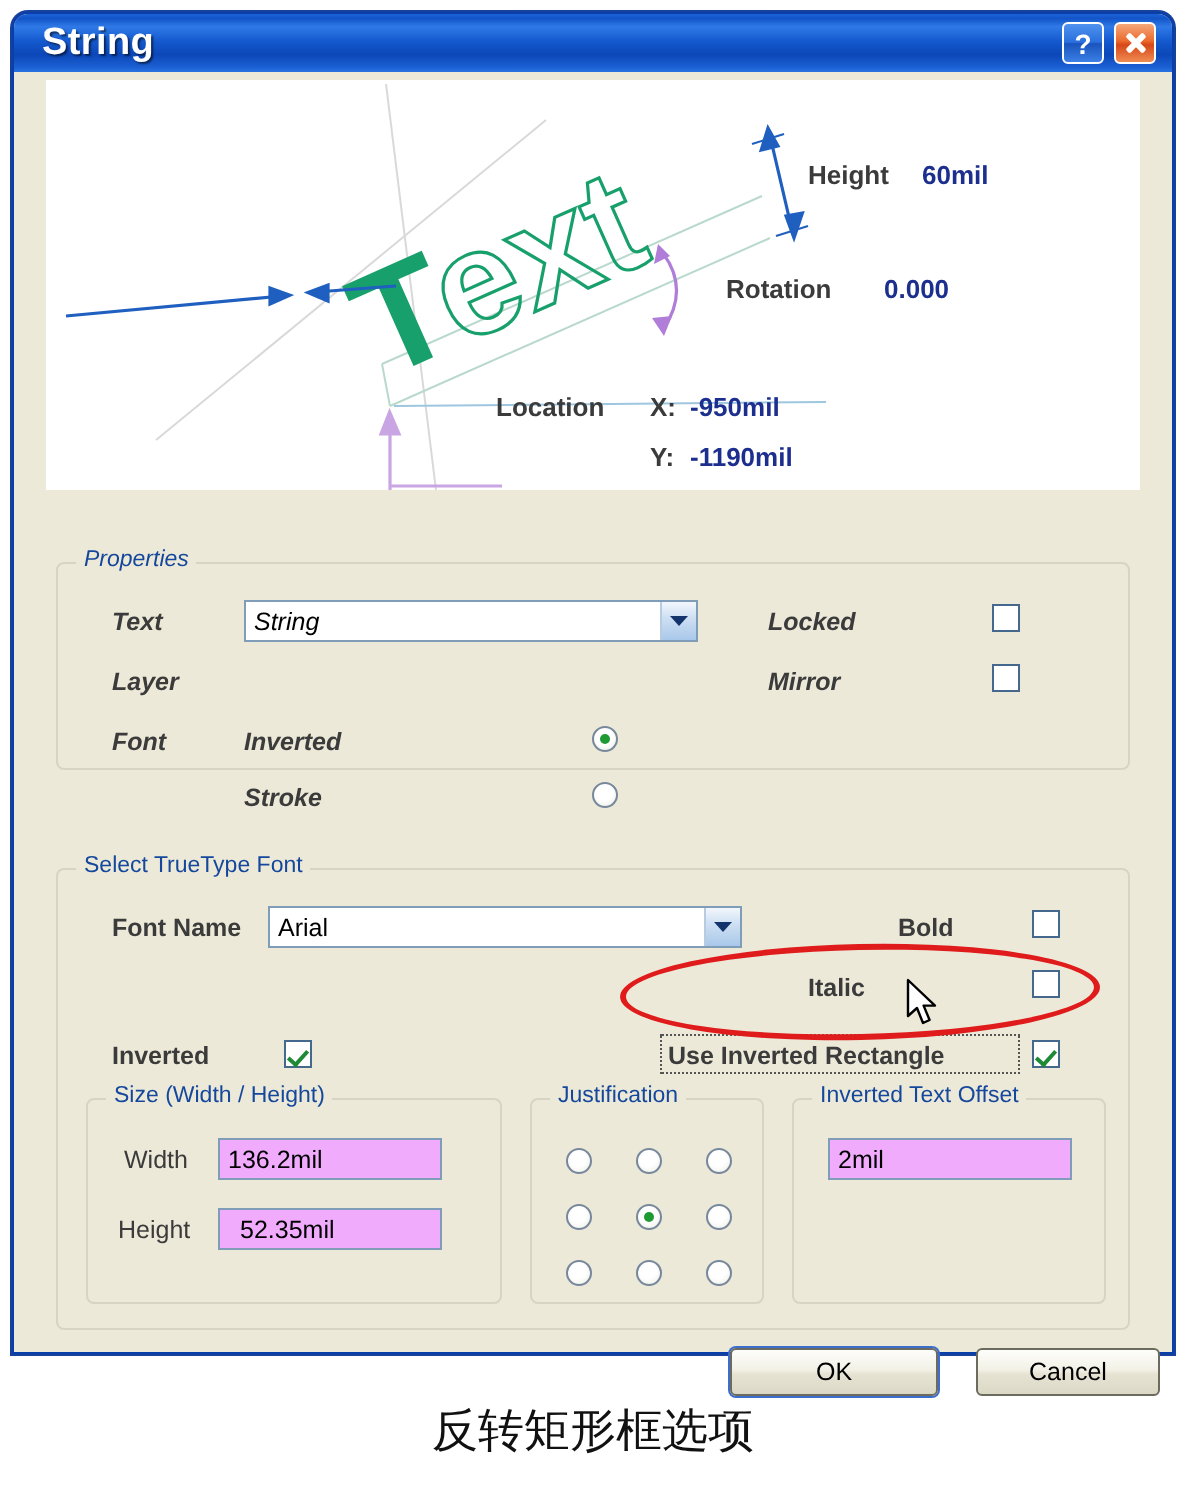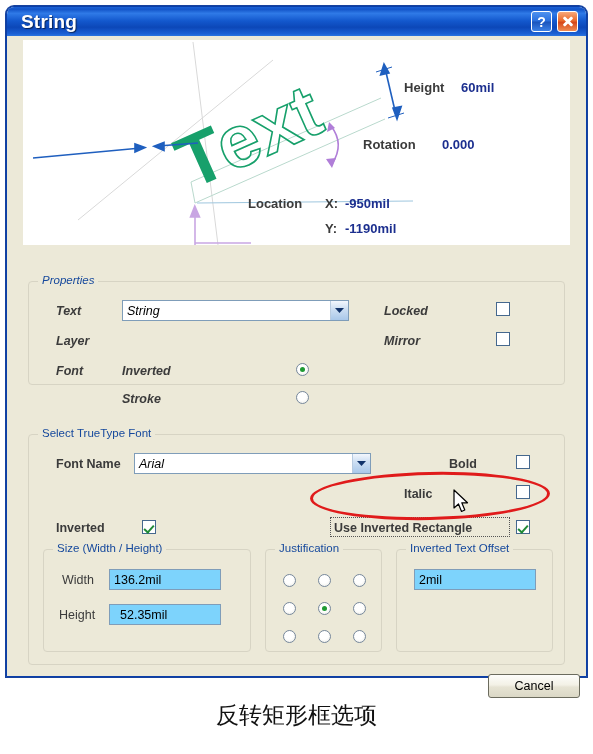--- a/index.html
+++ b/index.html
@@ -134,21 +134,21 @@
     border-left: 1px solid #b8cbe0;
     display: flex; align-items: center; justify-content: center;
     box-sizing: border-box;
   }
   .carrow svg { display:block; }
 
   
   .tinput {
     position: absolute;
     height: 21px;
-    background: #7dd3fc;
+    background: #f0abfc;
     border: 1px solid #7f9db9;
     box-sizing: border-box;
     display: flex; align-items: center;
     padding-left: 4px;
     font-size: 12.5px;
     color: #000;
     font-family: "Liberation Sans", sans-serif;
   }
 
   
@@ -342,21 +342,21 @@
         <div class="rb sel" style="left:267px; top:81px;"></div>
 
         <div class="lbl" style="left:93px; top:110px;">Stroke</div>
         <div class="rb" style="left:267px; top:109px;"></div>
       </div>
 
       <div class="group" style="left:18px; top:398px; width:537px; height:231px;">
         <div class="glabel">Select TrueType Font</div>
 
         <div class="lbl" style="left:27px; top:22px;">Font Name</div>
-        <div class="combo" style="left:105px; top:18px; width:237px;font-style:italic;">
+        <div class="combo" style="left:105px; top:18px; width:237px;">
           <div class="cval">Arial</div>
           <div class="carrow">
             <svg width="9" height="6" viewBox="0 0 9 6">
                 <path d="M0 0 L4.5 5 L9 0 Z" fill="#12346b"></path>
               </svg>
           </div>
         </div>
         <div class="lbl" style="left:375px; top:22px;padding-left:45px;">Bold</div>
         <div class="cb" style="left:487px; top:20px;"></div>
 
@@ -390,20 +390,21 @@
           <div class="rb" style="left:52px; top:80px;"></div>
           <div class="rb" style="left:87px; top:80px;"></div>
         </div>
 
         <div class="group" style="left:367px; top:114px; width:157px; height:103px;">
           <div class="glabel">Inverted Text Offset</div>
           <div class="tinput" style="left:17px; top:19px; width:122px;">2mil</div>
         </div>
       </div>
 
+      <div class="btn default" style="left:355px; top:638px; width:104px;">OK</div>
       <div class="btn" style="left:478px; top:638px; width:92px;">Cancel</div>
 
     </div>
   </div>
 
   <div class="annot"></div>
 
   <svg class="cursor" style="left:453px; top:489px;" width="18" height="26" viewBox="0 0 18 26">
     <path d="M1 1 L1 19 L5.5 15 L8.5 22.5 L11.8 21 L8.8 13.8 L14.5 13.8 Z" fill="#ffffff" stroke="#000000" stroke-width="1.2" stroke-linejoin="round"></path>
   </svg>

